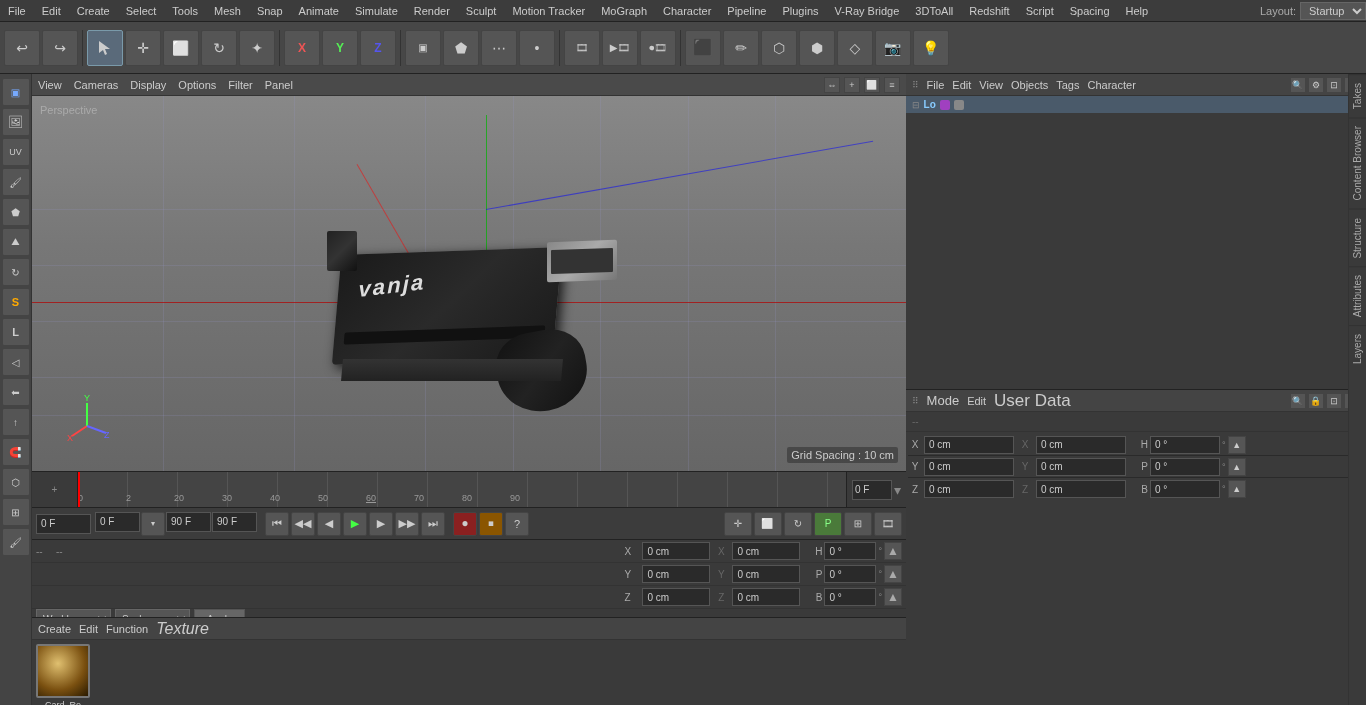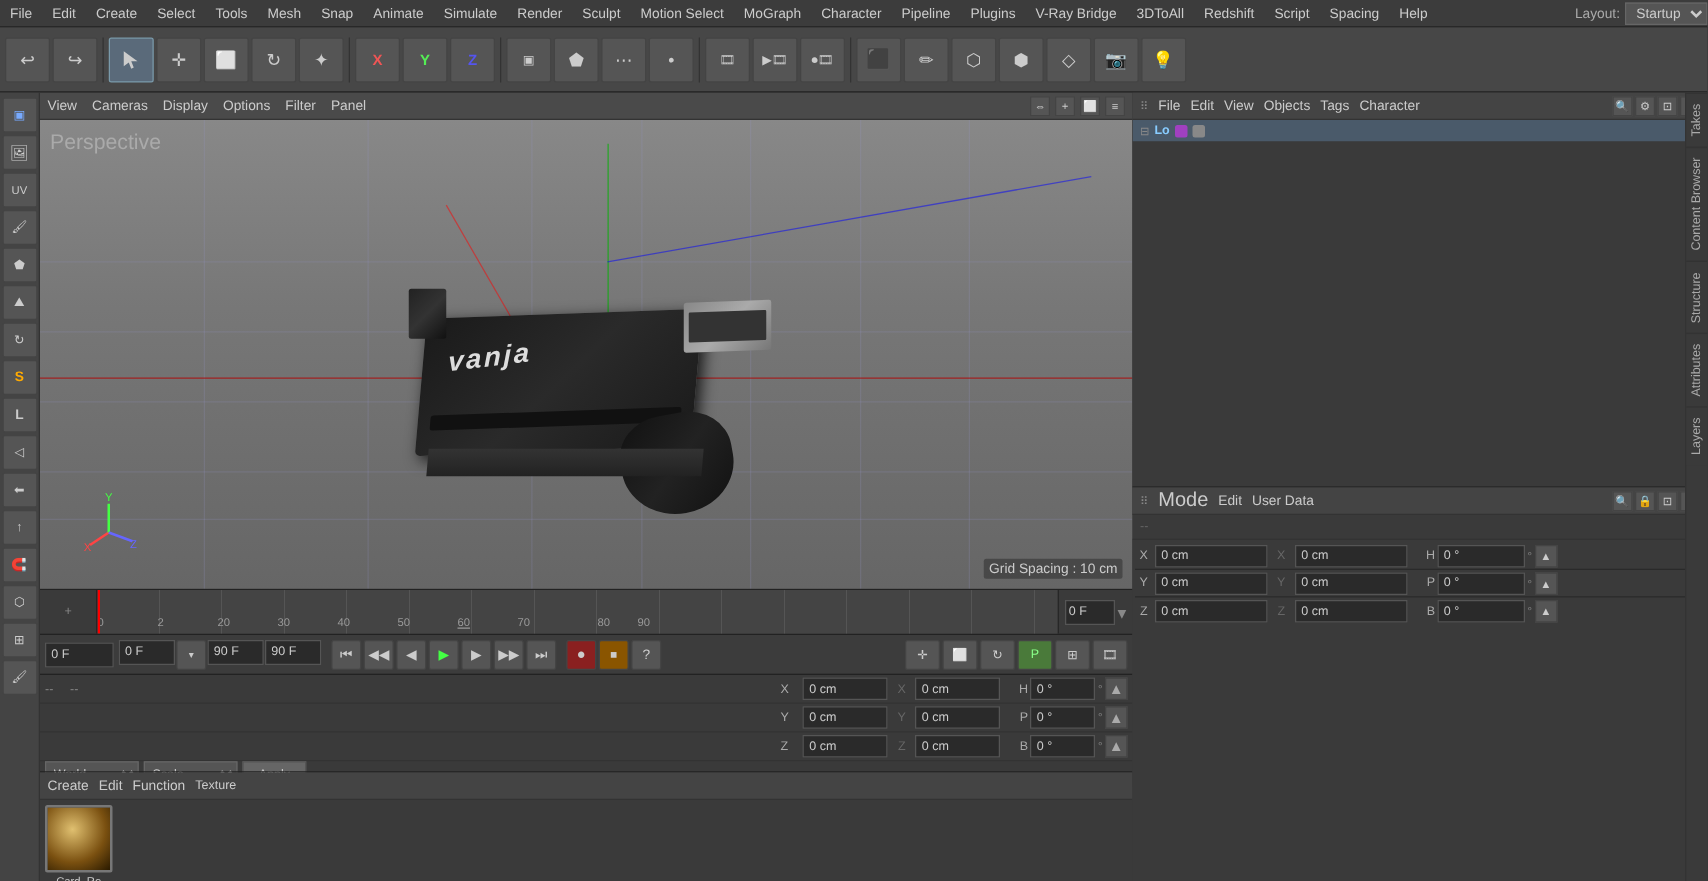--- a/index.html
+++ b/index.html
@@ -25,21 +25,21 @@
     .left-sidebar { width: 32px; background: #444; display: flex; flex-direction: column; align-items: center; gap: 2px; padding: 4px 2px; border-right: 1px solid #333; flex-shrink: 0; overflow: hidden; }
     .sidebar-btn { width: 28px; height: 28px; background: #555; border: 1px solid #444; display: flex; align-items: center; justify-content: center; cursor: pointer; border-radius: 2px; color: #ccc; font-size: 12px; flex-shrink: 0; }
 
     
     .viewport-area { flex: 1; display: flex; flex-direction: column; overflow: hidden; }
     .viewport-header { height: 22px; background: #4a4a4a; display: flex; align-items: center; padding: 0 6px; gap: 12px; border-bottom: 1px solid #333; flex-shrink: 0; }
     .viewport-header-item { color: #ccc; font-size: 11px; cursor: pointer; }
     .viewport-controls { margin-left: auto; display: flex; gap: 4px; }
     .viewport-ctrl-btn { width: 16px; height: 16px; background: #555; border: 1px solid #444; display: flex; align-items: center; justify-content: center; cursor: pointer; color: #ccc; font-size: 9px; }
     .viewport-canvas { flex: 1; background: linear-gradient(180deg, #888 0%, #777 40%, #666 100%); position: relative; overflow: hidden; }
-    .viewport-label { position: absolute; top: 8px; left: 8px; color: #aaa; font-size: 17px; }
+    .viewport-label { position: absolute; top: 8px; left: 8px; color: #aaa; font-size: 11px; }
     .grid-spacing { position: absolute; bottom: 8px; right: 8px; color: #ccc; font-size: 11px; background: rgba(0,0,0,0.3); padding: 2px 4px; border-radius: 2px; }
 
     
     .timeline { height: 36px; background: #3a3a3a; border-top: 1px solid #222; display: flex; align-items: center; flex-shrink: 0; overflow: hidden; }
     .timeline-ruler { flex: 1; background: #444; height: 100%; display: flex; align-items: flex-end; position: relative; overflow: hidden; }
     .timeline-tick { position: absolute; bottom: 4px; color: #999; font-size: 9px; }
     .timeline-playhead { position: absolute; top: 0; bottom: 0; left: 0; width: 2px; background: #f00; }
 
     
     .transport-bar { height: 32px; background: #3c3c3c; display: flex; align-items: center; border-top: 1px solid #222; flex-shrink: 0; padding: 0 4px; gap: 4px; }
@@ -70,21 +70,21 @@
   <div class="menu-item">Edit</div>
   <div class="menu-item">Create</div>
   <div class="menu-item">Select</div>
   <div class="menu-item">Tools</div>
   <div class="menu-item">Mesh</div>
   <div class="menu-item">Snap</div>
   <div class="menu-item">Animate</div>
   <div class="menu-item">Simulate</div>
   <div class="menu-item">Render</div>
   <div class="menu-item">Sculpt</div>
-  <div class="menu-item">Motion Select</div>
+  <div class="menu-item">Motion Tracker</div>
   <div class="menu-item">MoGraph</div>
   <div class="menu-item">Character</div>
   <div class="menu-item">Pipeline</div>
   <div class="menu-item">Plugins</div>
   <div class="menu-item">V-Ray Bridge</div>
   <div class="menu-item">3DToAll</div>
   <div class="menu-item">Redshift</div>
   <div class="menu-item">Script</div>
   <div class="menu-item">Spacing</div>
   <div class="menu-item">Help</div>
@@ -235,21 +235,21 @@
       <div class="timeline-ruler" style="position:relative;">
         <div style="position:absolute; top:0; left:0; right:0; bottom:0; background: repeating-linear-gradient(90deg, transparent, transparent 49px, #555 49px, #555 50px);"></div>
         <div class="timeline-tick" style="left:0px;">0</div>
         <div class="timeline-tick" style="left:48px;">2</div>
         <div class="timeline-tick" style="left:96px;">20</div>
         <div class="timeline-tick" style="left:144px;">30</div>
         <div class="timeline-tick" style="left:192px;">40</div>
         <div class="timeline-tick" style="left:240px;">50</div>
         <div class="timeline-tick" style="left:288px;text-decoration:underline;">60</div>
         <div class="timeline-tick" style="left:336px;">70</div>
-        <div class="timeline-tick" style="left:384px;margin-left:16px;">80</div>
+        <div class="timeline-tick" style="left:384px;">80</div>
         <div class="timeline-tick" style="left:432px;">90</div>
         <div class="timeline-playhead"></div>
       </div>
       <div style="width:60px; background:#3a3a3a; height:100%; display:flex; align-items:center; justify-content:center; border-left:1px solid #222; flex-shrink:0; gap:2px;">
         <input type="text" value="0 F" style="background: rgb(42, 42, 42); border: 1px solid rgb(85, 85, 85); color: rgb(204, 204, 204); font-size: 10px; padding: 1px 2px; width: 40px; height: 20px;">
         <span style="color:#888; font-size:14px; cursor:pointer;">▾</span>
       </div>
     </div>
 
     <div class="transport-bar">
@@ -329,21 +329,21 @@
         </select>
         <button class="apply-btn">Apply</button>
       </div>
     </div>
 
     <div style="height:88px; display:flex; flex-direction:column; border-top:1px solid #222; flex-shrink:0;">
       <div style="height:22px; background:#444; display:flex; align-items:center; padding:0 6px; gap:8px; border-bottom:1px solid #333; flex-shrink:0;">
         <span style="color:#ccc; font-size:11px; cursor:pointer;">Create</span>
         <span style="color:#ccc; font-size:11px; cursor:pointer;">Edit</span>
         <span style="color:#ccc; font-size:11px; cursor:pointer;">Function</span>
-        <span style="color:#ccc; font-size:10px; cursor:pointer;">Texture</span>
+        <span style="color:#ccc; font-size:16px; cursor:pointer;font-style:italic;">Texture</span>
       </div>
       <div style="flex:1; background:#3a3a3a; display:flex; align-items:center; padding:4px; gap:4px;">
         <div style="display:flex; flex-direction:column; align-items:center; cursor:pointer;">
           <div style="width:54px; height:54px; background:radial-gradient(circle at 40% 35%, #e0c070, #7a5010 60%, #2a1a00); border:2px solid #777; border-radius:2px; cursor:pointer;"></div>
           <span style="color:#ccc; font-size:9px; margin-top:2px;">Card_Re</span>
         </div>
       </div>
 
     </div>
   </div>
@@ -372,23 +372,23 @@
           <span style="color:#8cf; font-size:10px; font-weight:bold;">Lo</span>
           <div style="width:10px; height:10px; background:#a040c0; border-radius:2px; flex-shrink:0;"></div>
           <div style="width:10px; height:10px; background:#888; border-radius:2px; flex-shrink:0;"></div>
         </div>
       </div>
     </div>
 
     <div style="flex:1; display:flex; flex-direction:column; min-height:0;">
       <div style="height:22px; background:#444; display:flex; align-items:center; padding:0 6px; gap:8px; border-bottom:1px solid #333; flex-shrink:0;">
         <span style="color:#888; font-size:9px;">⠿</span>
-        <span style="color:#ccc; font-size:16px; cursor:pointer;">Mode</span>
+        <span style="color:#ccc; font-size:13px; cursor:pointer;">Mode</span>
         <span style="color:#ccc; font-size:11px; cursor:pointer;">Edit</span>
-        <span style="color:#ccc; font-size:11px; cursor:pointer;">User Data</span>
+        <span style="color:#ccc; font-size:17px; cursor:pointer;">User Data</span>
         <div style="margin-left:auto; display:flex; gap:2px;">
           <div style="width:16px; height:16px; background:#555; border:1px solid #444; display:flex; align-items:center; justify-content:center; font-size:9px; cursor:pointer;">🔍</div>
           <div style="width:16px; height:16px; background:#555; border:1px solid #444; display:flex; align-items:center; justify-content:center; font-size:9px; cursor:pointer;">🔒</div>
           <div style="width:16px; height:16px; background:#555; border:1px solid #444; display:flex; align-items:center; justify-content:center; font-size:9px; cursor:pointer;">⊡</div>
           <div style="width:16px; height:16px; background:#555; border:1px solid #444; display:flex; align-items:center; justify-content:center; font-size:9px; cursor:pointer;">⤢</div>
         </div>
       </div>
       <div style="display:flex; align-items:center; padding:2px 6px; border-bottom:1px solid #333; flex-shrink:0; height:20px;">
         <span style="color:#666; font-size:10px;">--</span>
         <div style="flex:1;"></div>

